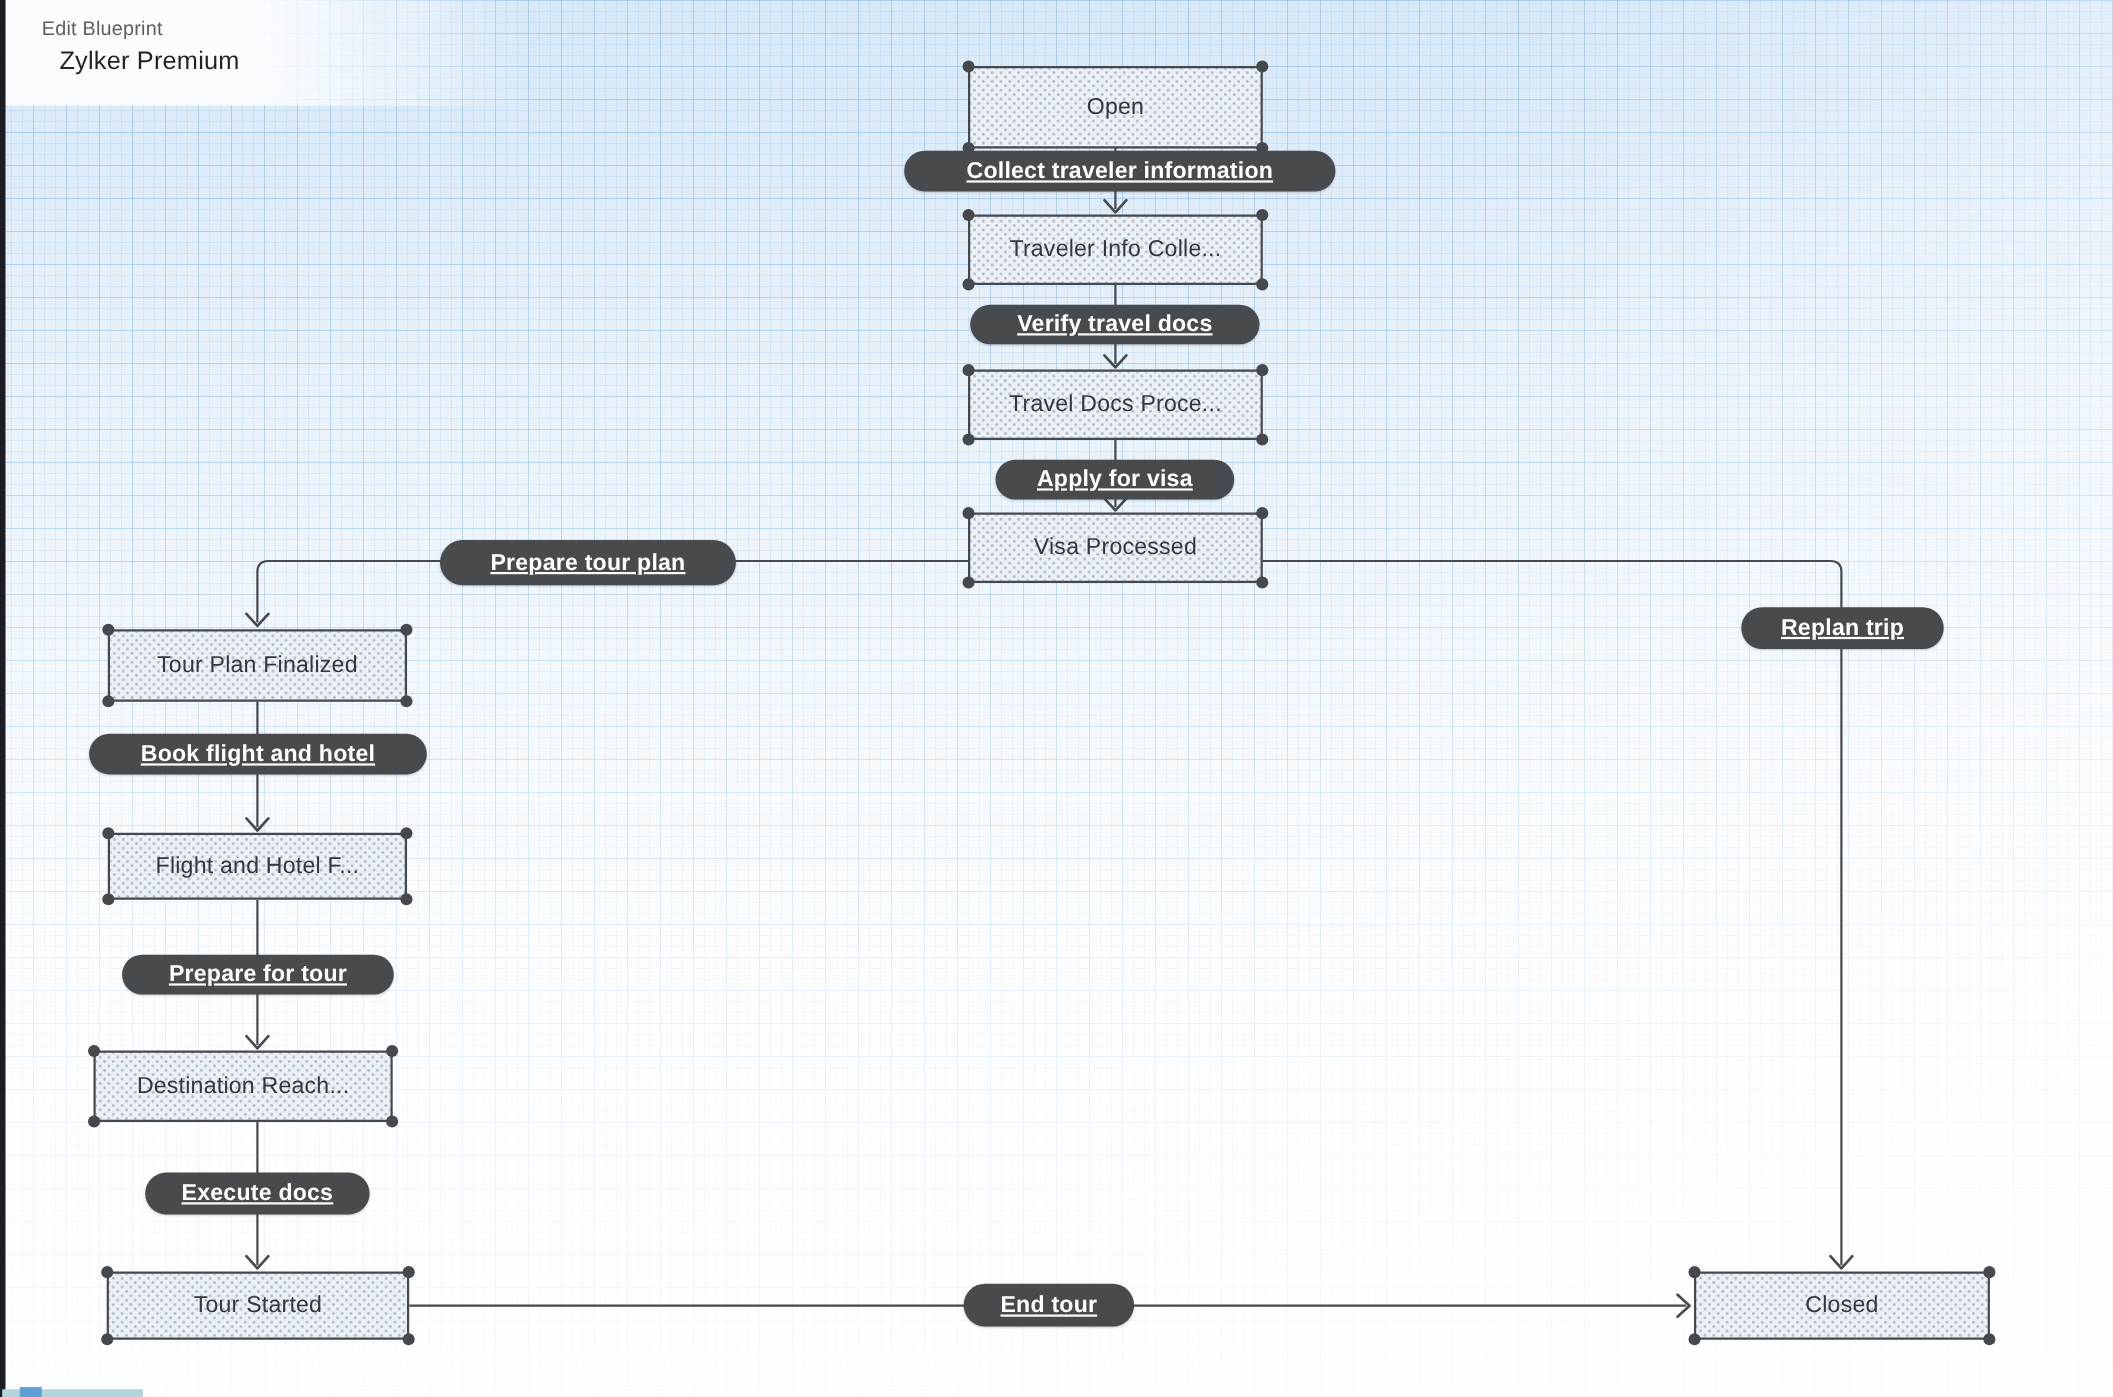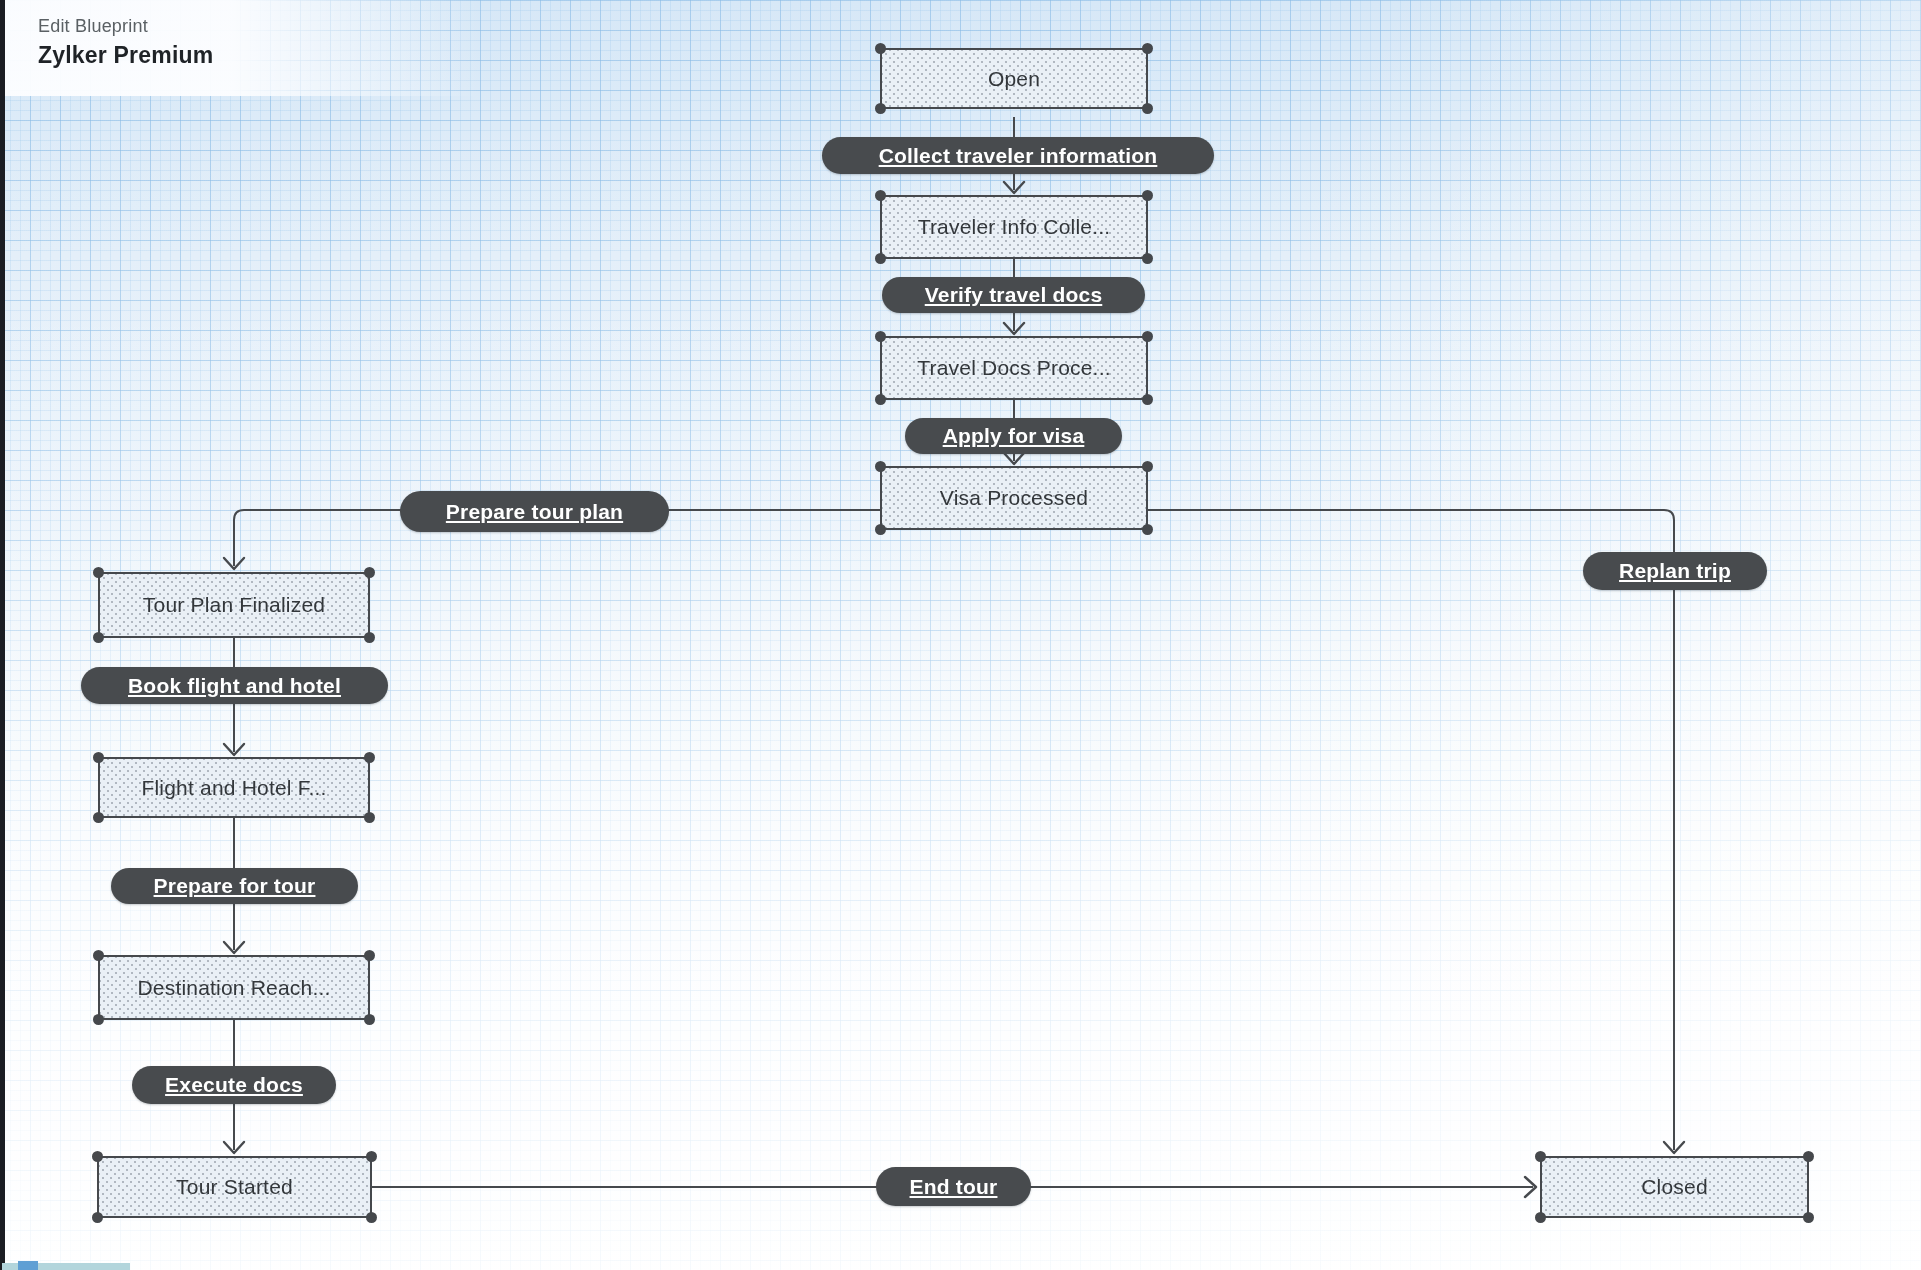--- a/index.html
+++ b/index.html
@@ -30,21 +30,21 @@
   }
   
   .edge-strip{position:absolute;left:0;top:0;width:5px;height:1270px;background:#1b1d23;}
   
   .header-backdrop{
     position:absolute;left:5px;top:0;width:500px;height:96px;
     background:linear-gradient(to right, rgba(252,253,255,.96) 45%, rgba(252,253,255,0) 95%);
   }
   .header{position:absolute;left:38px;top:16px;}
   .breadcrumb{font-size:18px;color:#5a6064;font-weight:500;letter-spacing:.2px;}
-  .title{margin-top:5px;font-size:23px;color:#1f2327;font-weight:700;letter-spacing:.2px;}
+  .title{margin-top:5px;font-size:23px;color:#1f2327;font-weight:400;letter-spacing:.2px;margin-left:16px;}
 
   svg.wires{position:absolute;left:0;top:0;}
   .wire{fill:none;stroke:#46494d;stroke-width:2px;}
   .head{fill:none;stroke:#46494d;stroke-width:2.4px;stroke-linecap:round;stroke-linejoin:round;}
 
   
   .node{
     position:absolute;box-sizing:border-box;
     border:2px solid #45484c;border-radius:2px;
     background-color:#eaf0f6;
@@ -106,21 +106,21 @@
     <path class="head" d="M224 744 L234 755 L244 744"></path>
     <path class="wire" d="M234 818 V950"></path>
     <path class="head" d="M224 942 L234 953 L244 942"></path>
     <path class="wire" d="M234 1020 V1150"></path>
     <path class="head" d="M224 1142 L234 1153 L244 1142"></path>
 
     <path class="wire" d="M372 1187 H1533"></path>
     <path class="head" d="M1525 1177 L1536 1187 L1525 1197"></path>
   </svg>
 
-  <div class="node" style="left:880px;top:48px;width:268px;height:61px">
+  <div class="node" style="left:880px;top:60px;width:268px;height:75px">
     <i class="dot d-tl"></i>
       <i class="dot d-tr"></i>
       <i class="dot d-bl"></i>
       <i class="dot d-br"></i>
     <span class="lbl">Open</span>
   </div>
 
   <div class="node" style="left:880px;top:195px;width:268px;height:64px">
     <i class="dot d-tl"></i>
       <i class="dot d-tr"></i>
@@ -154,21 +154,21 @@
   </div>
 
   <div class="node" style="left:98px;top:757px;width:272px;height:61px">
     <i class="dot d-tl"></i>
       <i class="dot d-tr"></i>
       <i class="dot d-bl"></i>
       <i class="dot d-br"></i>
     <span class="lbl">Flight and Hotel F...</span>
   </div>
 
-  <div class="node" style="left:98px;top:955px;width:272px;height:65px">
+  <div class="node" style="left:85px;top:955px;width:272px;height:65px">
     <i class="dot d-tl"></i>
       <i class="dot d-tr"></i>
       <i class="dot d-bl"></i>
       <i class="dot d-br"></i>
     <span class="lbl">Destination Reach...</span>
   </div>
 
   <div class="node" style="left:97px;top:1156px;width:275px;height:62px">
     <i class="dot d-tl"></i>
       <i class="dot d-tr"></i>

